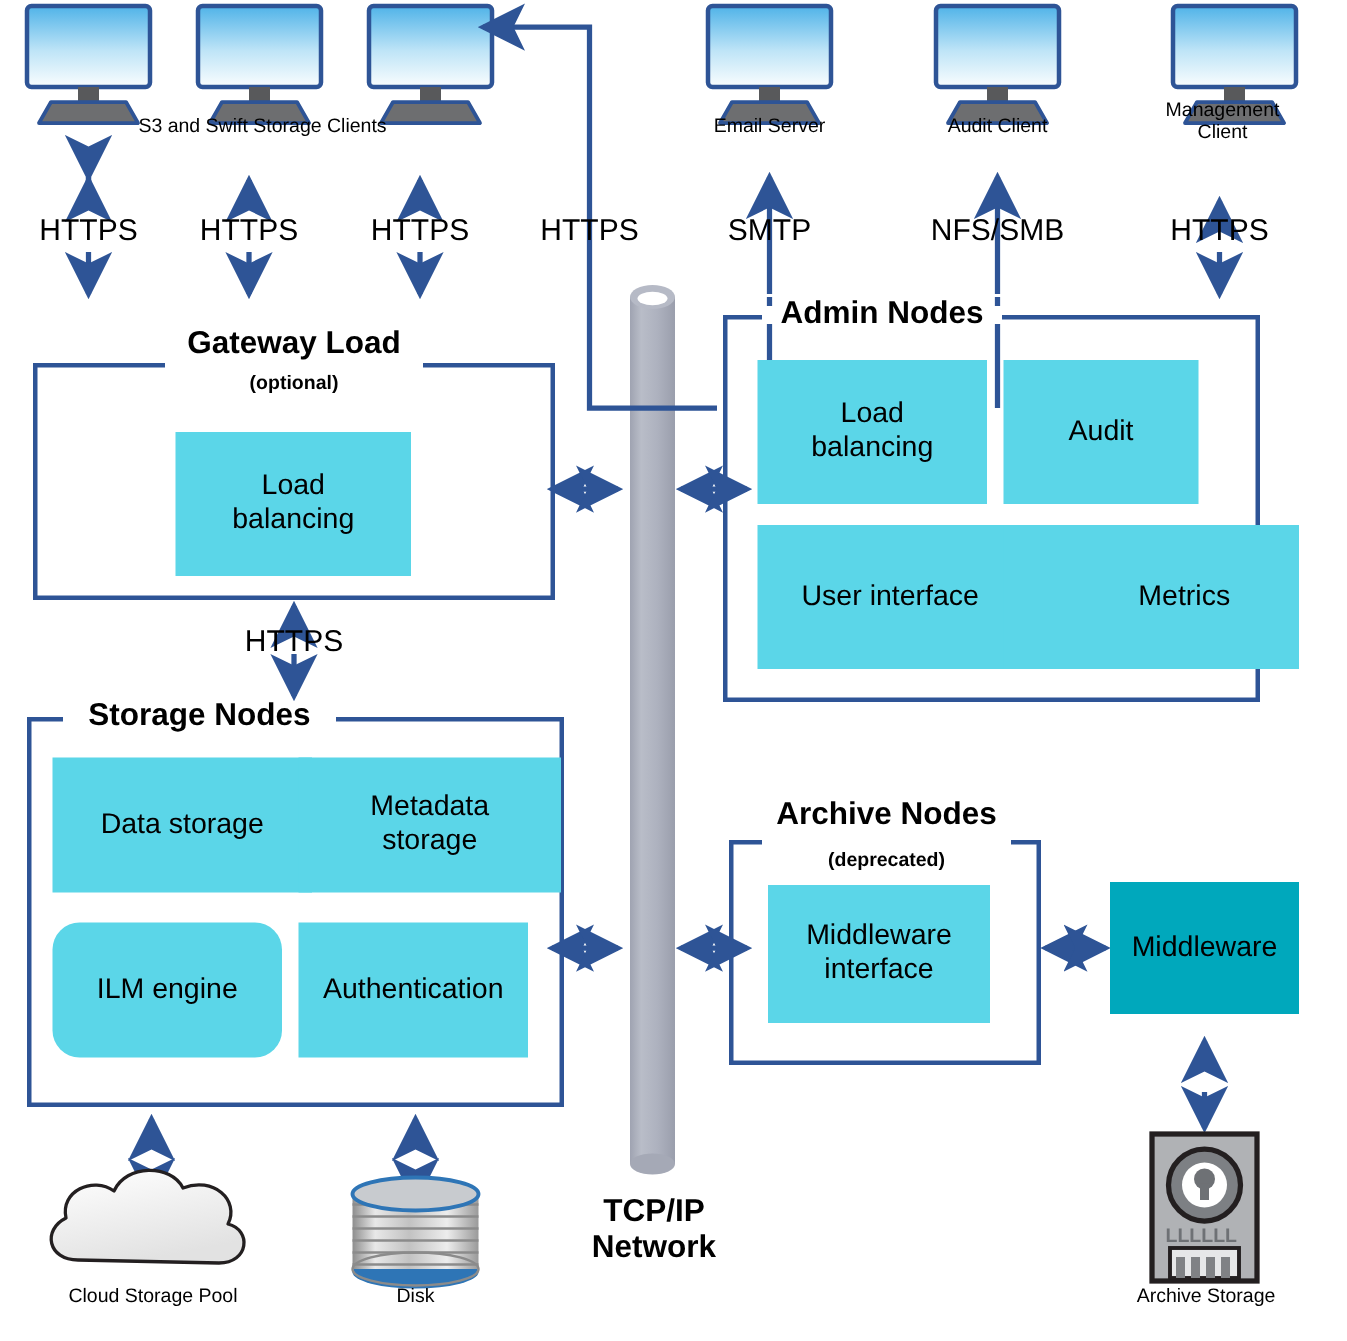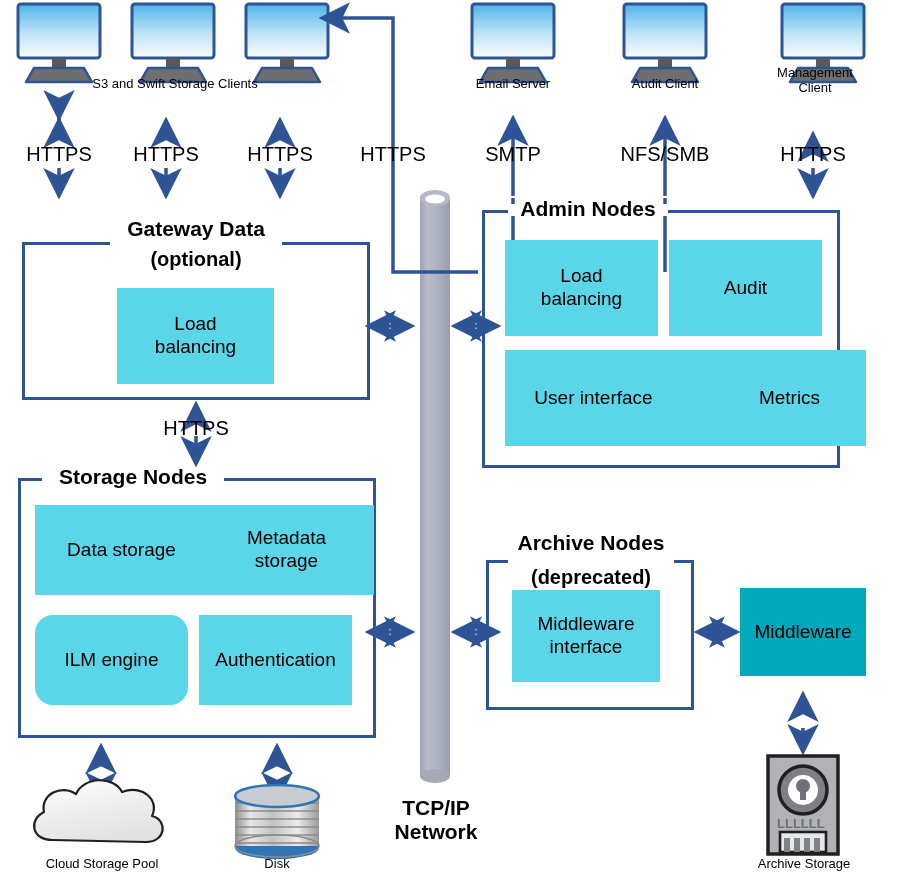--- a/index.html
+++ b/index.html
@@ -40,21 +40,21 @@
   .device-lbl {
     font-size: 13px;
     color: #000000;
   }
   .group-title {
     font-size: 21px;
     font-weight: bold;
     color: #000000;
   }
   .group-sub {
-    font-size: 20px;
+    font-size: 13px;
     font-weight: bold;
     color: #000000;
   }
   .net-lbl {
     font-size: 21px;
     font-weight: bold;
     color: #000000;
   }
   .svc-box {
     position: absolute;
@@ -263,36 +263,36 @@
 
   <div class="group-frame" style="left:482px; top:210px; width:358px; height:258px;"></div>
   <div class="title-mask" style="left:508px; top:204px; width:160px; height:12px;"></div>
 
   <div class="group-frame" style="left:18px; top:478px; width:358px; height:260px;"></div>
   <div class="title-mask" style="left:42px; top:472px; width:182px; height:12px;"></div>
 
   <div class="group-frame" style="left:486px; top:560px; width:208px; height:150px;"></div>
   <div class="title-mask" style="left:508px; top:554px; width:166px; height:12px;"></div>
 
-  <div class="lbl group-title" style="left:112px; top:217px; width:168px;">Gateway Data</div>
+  <div class="lbl group-title" style="left:112px; top:217px; width:168px;">Gateway Load</div>
   <div class="lbl group-sub" style="left:112px; top:248px; width:168px;">(optional)</div>
 
   <div class="lbl group-title" style="left:508px; top:197px; width:160px;">Admin Nodes</div>
 
   <div class="lbl group-title" style="left:42px; top:465px; width:182px;">Storage Nodes</div>
 
   <div class="lbl group-title" style="left:506px; top:531px; width:170px;">Archive Nodes</div>
   <div class="lbl group-sub" style="left:506px; top:566px; width:170px;">(deprecated)</div>
 
   <div class="svc-box" style="left:117px; top:288px; width:157px; height:96px;">Load
 balancing</div>
 
   <div class="svc-box" style="left:505px; top:240px; width:153px; height:96px;">Load
 balancing</div>
-  <div class="svc-box" style="left:669px; top:240px; width:153px; height:96px;">Audit</div>
+  <div class="svc-box" style="left:669px; top:240px; width:130px; height:96px;">Audit</div>
   <div class="svc-box" style="left:505px; top:350px; width:153px; height:96px;padding-left:12px;">User interface</div>
   <div class="svc-box" style="left:669px; top:350px; width:153px; height:96px;padding-left:44px;">Metrics</div>
 
   <div class="svc-box" style="left:35px; top:505px; width:173px; height:90px;">Data storage</div>
   <div class="svc-box" style="left:199px; top:505px; width:175px; height:90px;">Metadata
 storage</div>
   <div class="svc-box" style="left:35px; top:615px; width:153px; height:90px;border-radius:18px;">ILM engine</div>
   <div class="svc-box" style="left:199px; top:615px; width:153px; height:90px;">Authentication</div>
 
   <div class="svc-box" style="left:512px; top:590px; width:148px; height:92px;">Middleware

